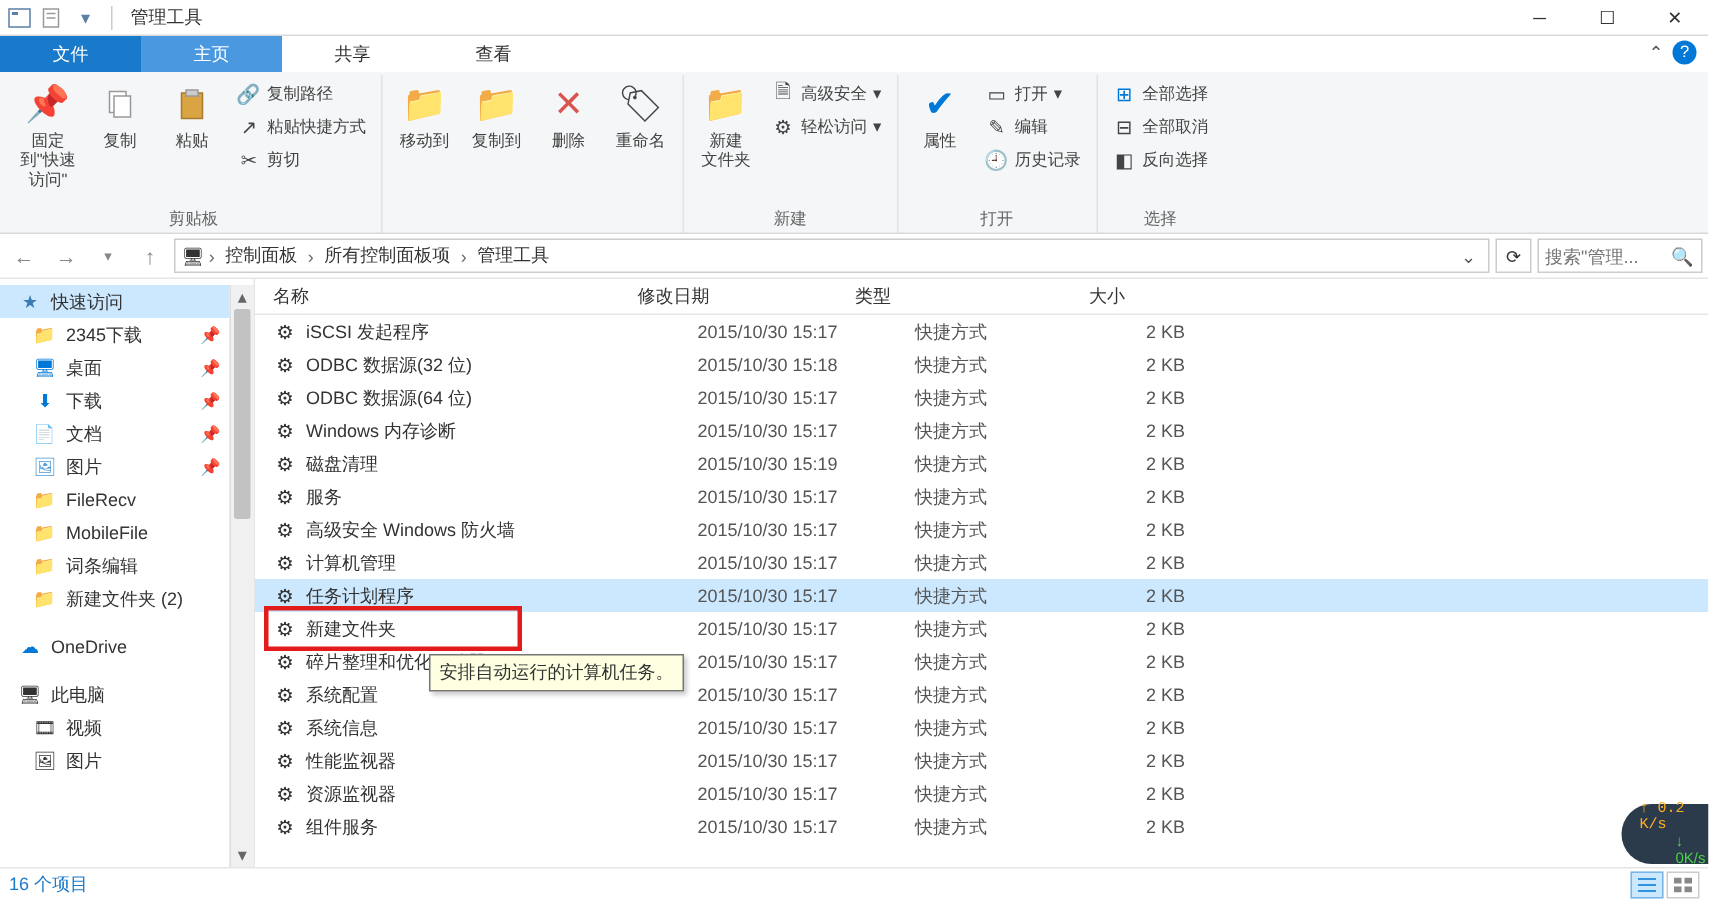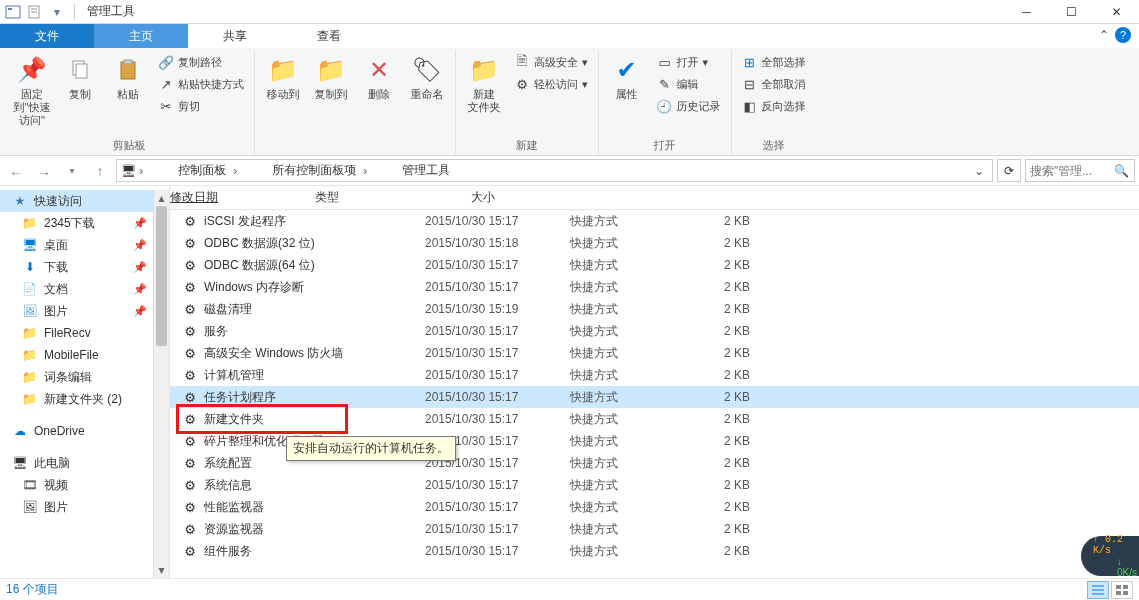--- a/index.html
+++ b/index.html
@@ -31,21 +31,21 @@
 .rbtn-large { width: 44px; display: flex; flex-direction: column; align-items: center; gap: 2px; padding: 2px; text-align: center; font-size: 11px; color: #444; line-height: 1.2; }
 .rbtn-large .ricon { width: 32px; height: 32px; display: flex; align-items: center; justify-content: center; font-size: 24px; }
 .rbtn-small-col { display: flex; flex-direction: column; gap: 2px; }
 .rbtn-small { display: flex; align-items: center; gap: 4px; padding: 2px 4px; font-size: 11px; color: #444; white-space: nowrap; }
 .rbtn-small .ricon { width: 16px; height: 16px; display: flex; align-items: center; justify-content: center; font-size: 13px; }
 
 
 .addrbar { height: 30px; display: flex; align-items: center; padding: 2px 4px; gap: 4px; border-bottom: 1px solid #e5e5e5; }
 .navbtn { width: 24px; height: 24px; display: flex; align-items: center; justify-content: center; color: #888; font-size: 14px; }
 .breadcrumb { flex: 1; height: 23px; border: 1px solid #ccc; display: flex; align-items: center; padding: 0 4px; gap: 0; font-size: 12px; }
-.breadcrumb .crumb { padding: 0 4px; margin-left: 28px; }
+.breadcrumb .crumb { padding: 0 4px; }
 .breadcrumb .chev { color: #666; padding: 0 3px; }
 .breadcrumb .spacer { flex: 1; }
 .breadcrumb .dd { color: #555; padding: 0 4px; }
 .refresh { width: 24px; height: 23px; border: 1px solid #ccc; display: flex; align-items: center; justify-content: center; }
 .search { width: 110px; height: 23px; border: 1px solid #ccc; display: flex; align-items: center; padding: 0 4px; color: #888; gap: 4px; }
 .search input { border: none; outline: none; width: 80px; font-size: 12px; color: #888; }
 
 
 .main { display: flex; height: 392px; }
 .navpane { width: 170px; border-right: 1px solid #e5e5e5; overflow-y: auto; padding-top: 4px; position: relative; display:flex; }
@@ -57,28 +57,28 @@
 .nav-item { display: flex; align-items: center; height: 22px; padding-left: 22px; gap: 6px; cursor: default; position: relative; }
 .nav-item.top { padding-left: 12px; font-size: 12px; }
 .nav-item .ni { width: 16px; height: 16px; display: flex; align-items: center; justify-content: center; }
 .nav-item .pin { position: absolute; right: 6px; color: #5b7fa6; font-size: 11px; }
 .nav-item.selected { background: #cce8ff; }
 .nav-spacer { height: 10px; }
 
 .listarea { flex: 1; display: flex; flex-direction: column; }
 .colhead { height: 24px; display: flex; align-items: center; border-bottom: 1px solid #e5e5e5; font-size: 12px; color: #333; }
 .col-name { width: 255px; padding-left: 12px; }
-.col-date { width: 145px; text-decoration: underline; }
+.col-date { width: 145px; }
 .col-type { width: 120px; }
 .col-size { width: 70px; text-align: right; padding-right: 10px; }
 .rows { flex: 1; overflow: hidden; }
 .row { height: 22px; display: flex; align-items: center; font-size: 12px; color: #333; }
 .row .rc-name { width: 255px; padding-left: 12px; display: flex; align-items: center; gap: 6px; }
 .row .rc-name .ficon { width: 16px; height: 16px; display: flex; align-items: center; justify-content: center; font-size: 13px; }
-.row .rc-date { width: 145px; color: #555; }
+.row .rc-date { width: 145px; color: #555; margin-left: 40px; }
 .row .rc-type { width: 120px; color: #555; }
 .row .rc-size { width: 70px; text-align: right; padding-right: 10px; color: #555; }
 .row.selected { background: #cce8ff; }
 
 
 .hlbox { position: absolute; left: 176px; top: 404px; width: 172px; height: 30px; border: 3px solid #e21b1b; pointer-events: none; }
 
 
 .tooltip { position: absolute; left: 286px; top: 436px; background: #ffffe1; border: 1px solid #767676; padding: 3px 6px; font-size: 12px; box-shadow: 2px 2px 3px rgba(0,0,0,.2); }
 
@@ -365,20 +365,21 @@
     <div class="navscroll">
       <div class="arrow">▴</div>
       <div class="track">
           <div class="thumb"></div>
         </div>
       <div class="arrow">▾</div>
     </div>
   </div>
   <div class="listarea">
     <div class="colhead">
+      <div class="col-name">名称</div>
       <div class="col-date">修改日期</div>
       <div class="col-type">类型</div>
       <div class="col-size">大小</div>
     </div>
     <div class="rows" id="file-rows">
         <div class="row">
           <div class="rc-name">
             <span class="ficon">⚙</span>
             <span>iSCSI 发起程序</span>
           </div>

